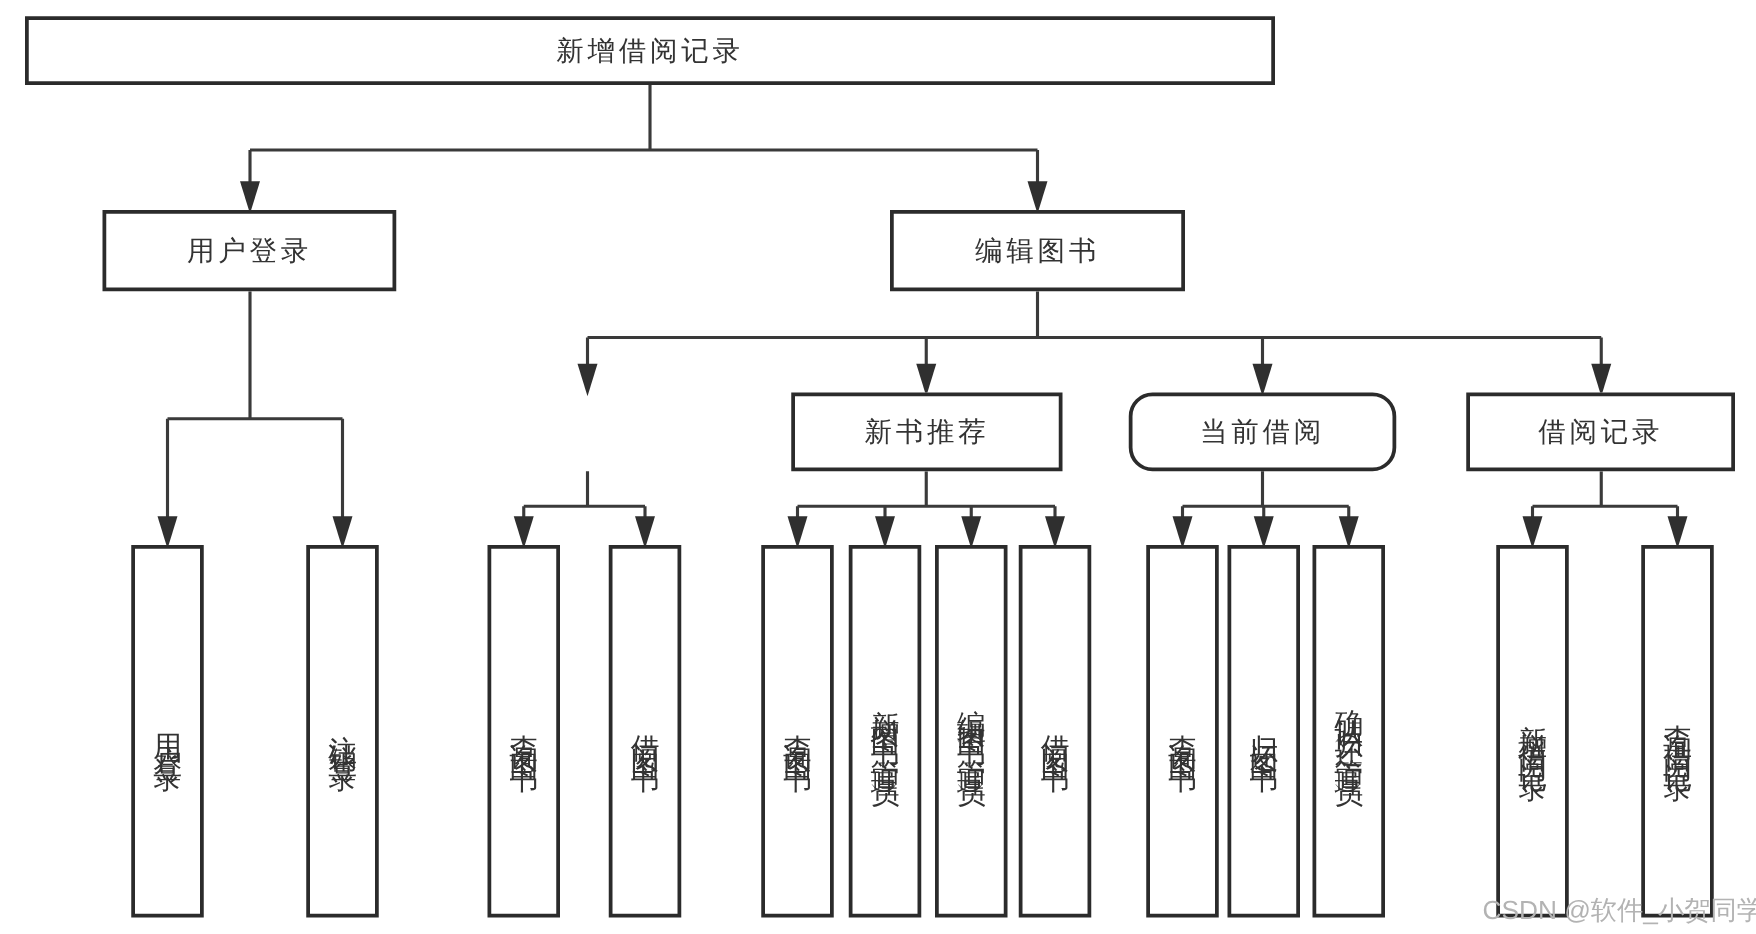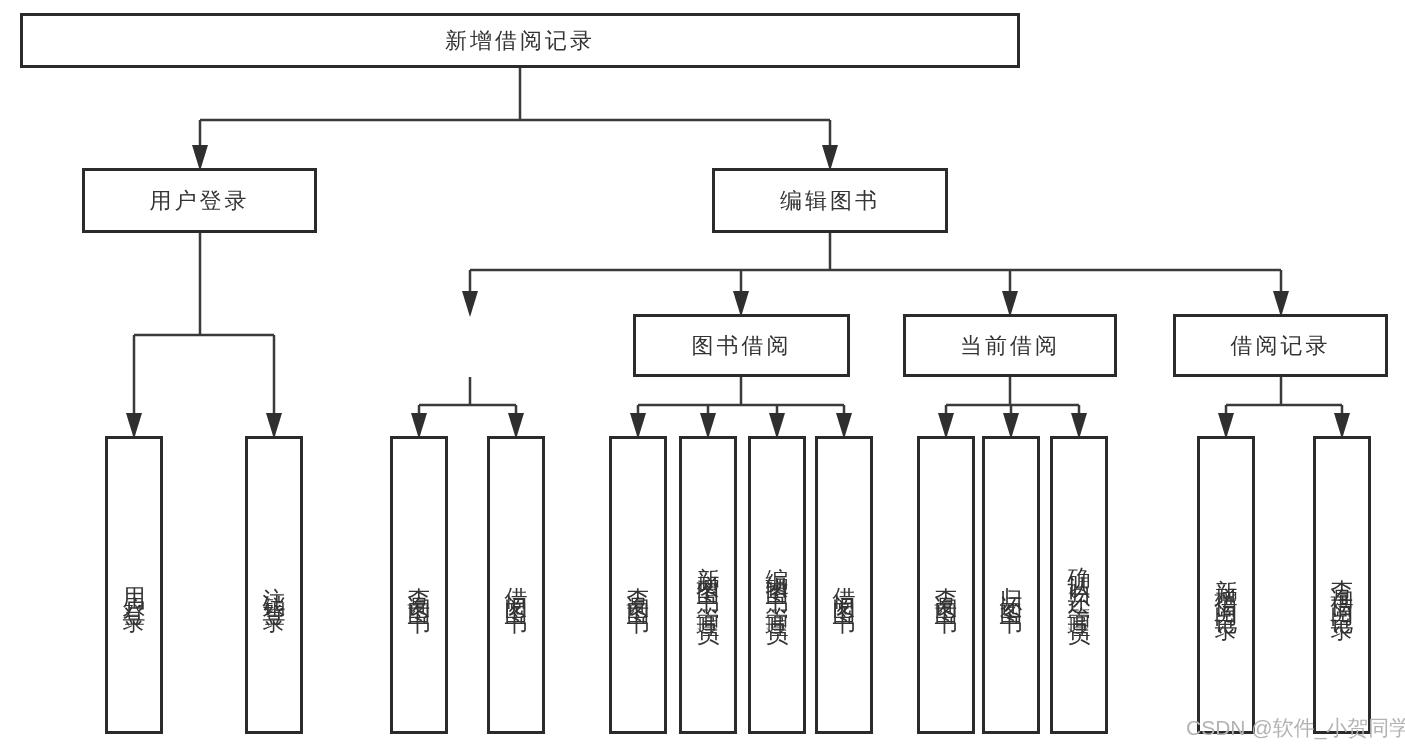--- a/index.html
+++ b/index.html
@@ -46,21 +46,21 @@
     white-space: nowrap;
   }
   
   .root-box   { left: 20px;  top: 13px;  width: 1000px; height: 55px; }
   .l2 { top: 168px; height: 65px; }
   .b-user     { left: 82px;  width: 235px; }
   .b-mgmt     { left: 712px; width: 236px; }
   .l3 { top: 314px; height: 63px; }
   .g-new      { left: 363px; width: 214px; }
   .g-borrow   { left: 633px; width: 217px; }
-  .g-current  { left: 903px; width: 214px; }
+  .g-current  { left: 903px; width: 214px; border-radius: 19px; }
   .g-records  { left: 1173px; width: 215px; }
   .leaf { top: 436px; width: 58px; height: 298px; }
   .lf-a1 { left: 105px; }
   .lf-a2 { left: 245px; }
   .lf-b1 { left: 390px; }
   .lf-b2 { left: 487px; }
   .lf-c1 { left: 609px; }
   .lf-c2 { left: 679px; }
   .lf-c3 { left: 748px; }
   .lf-c4 { left: 815px; }
@@ -132,21 +132,21 @@
   </div>
 
   <div class="node hbox l2 b-user">
     <span>用户登录</span>
   </div>
   <div class="node hbox l2 b-mgmt">
     <span>编辑图书</span>
   </div>
 
   <div class="node hbox l3 g-borrow">
-    <span>图书借阅</span>
+    <span>新书推荐</span>
   </div>
   <div class="node hbox l3 g-current">
     <span>当前借阅</span>
   </div>
   <div class="node hbox l3 g-records">
     <span>借阅记录</span>
   </div>
 
   <div class="node vbox leaf lf-a1">
     <span class="vtext">用户登录</span>

